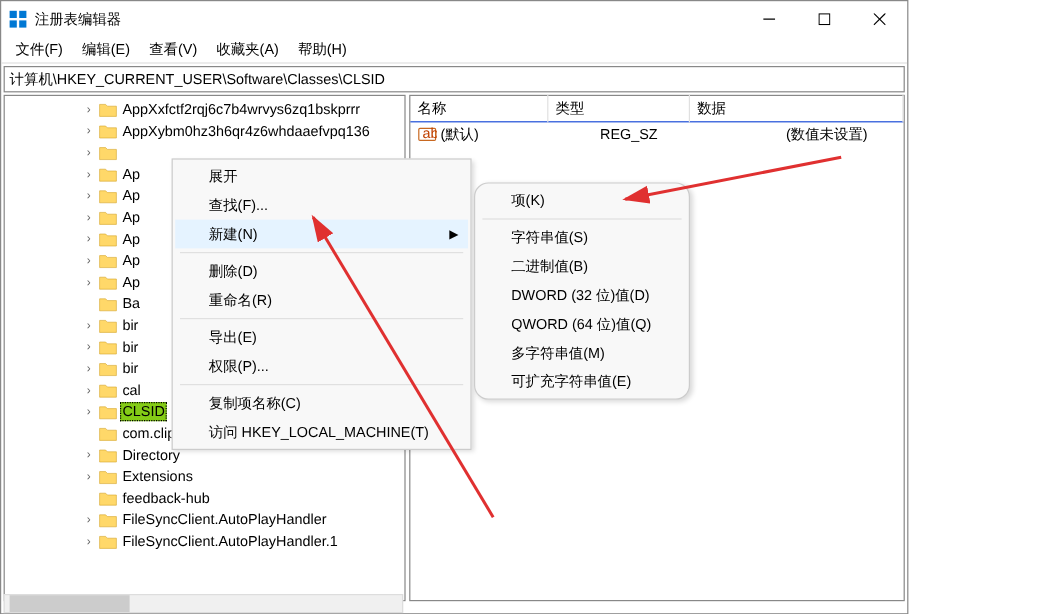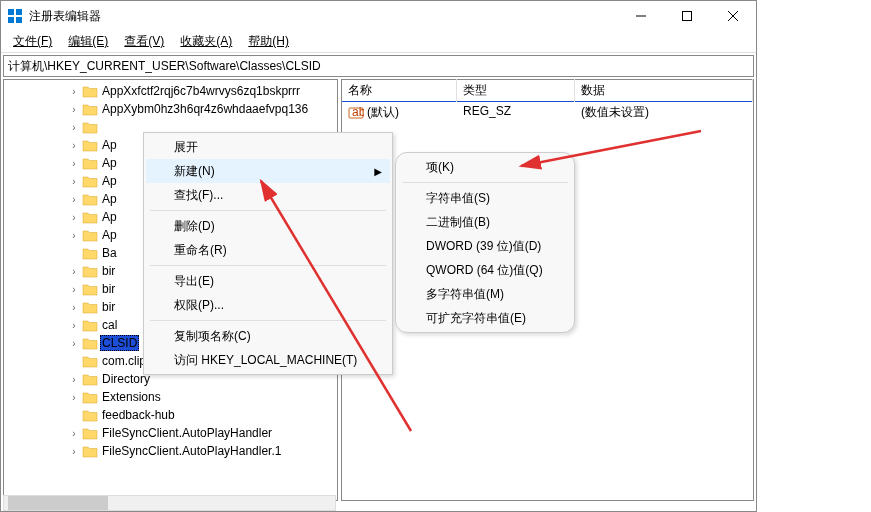--- a/index.html
+++ b/index.html
@@ -3,35 +3,35 @@
 <meta charset="utf-8">
 <style>
 * { margin:0; padding:0; box-sizing:border-box; font-family:"Microsoft YaHei","Segoe UI",Arial,sans-serif; font-size:12px; }
 body { background:#fff; color:#000; user-select:none; }
 .window { width:757px; height:512px; border:1px solid #888; position:relative; background:#fff; overflow:hidden; }
 .titlebar { height:30px; display:flex; align-items:center; padding-left:6px; }
 .titlebar .icon { width:16px; height:16px; margin-right:6px; }
 .titlebar .title { flex:1; font-size:12px; }
 .winbtns { display:flex; height:30px; }
 .winbtn { width:46px; height:30px; display:flex; align-items:center; justify-content:center; }
-.menubar { height:22px; display:flex; padding-left:4px; border-bottom:1px solid #e0e0e0;text-decoration:underline; }
+.menubar { height:22px; display:flex; padding-left:4px; border-bottom:1px solid #e0e0e0; }
 .menubar span { padding:2px 8px; font-size:12px; }
 .pathbar { height:22px; border:1px solid #888; margin:2px; padding:2px 4px; font-size:12px; display:flex; align-items:center; }
 .content { display:flex; height:calc(100% - 30px - 22px - 26px - 10px); }
 .treepane { width:335px; border:1px solid #888; margin-left:2px; overflow:hidden; position:relative; }
 .tree { padding:2px 0; overflow-y:auto; height:100%; }
 .treeitem { display:flex; align-items:center; height:18px; padding-left:64px; white-space:nowrap; }
-.treeitem.sel .label { background:#1d4ed8; border:1px dotted #000; padding:0 1px; }
+.treeitem.sel .label { background:#84cc16; border:1px dotted #000; padding:0 1px; }
 .treeitem .expander { width:12px; display:inline-flex; justify-content:center; color:#666; font-size:10px; }
 .treeitem .folder { width:16px; height:14px; margin:0 2px; }
 .treeitem .label { padding:0 2px; }
 .listpane { flex:1; border:1px solid #888; margin:0 2px 0 3px; }
 .listheader { display:flex; height:22px; border-bottom:1px solid #1d4ed8;align-items:center; }
 .listheader div { padding:3px 6px; border-right:1px solid #e0e0e0; }
-.listrow { display:flex; height:20px; align-items:flex-start; }
+.listrow { display:flex; height:20px; align-items:center;gap:37px; }
 .listrow .cell { padding:2px 6px; display:flex; align-items:center; }
 .ctxmenu { position:absolute; background:#f8f8f8; border:1px solid #ccc; box-shadow:2px 2px 4px rgba(0,0,0,0.15); padding:2px; }
 .ctxitem { display:flex; align-items:center; height:24px; padding:0 20px 0 28px; font-size:12px; position:relative; }
 .ctxitem.hover { background:#e5f3ff; }
 .ctxitem .arrow { position:absolute; right:8px; font-size:10px; }
 .ctxsep { height:1px; background:#e0e0e0; margin:3px 4px; }
 .arrow-ann { position:absolute; pointer-events:none; }
 .hscroll { position:absolute; bottom:0; left:2px; width:333px; height:16px; background:#f0f0f0; border:1px solid #ddd; display:flex; }
 .hscroll .thumb { background:#ccc; width:100px; height:100%; margin-left:4px; }
 </style>
@@ -256,27 +256,27 @@
   </div>
 
   <div class="hscroll">
       <div class="thumb"></div>
     </div>
 
   <div class="ctxmenu" style="left:142px; top:131px; width:250px;">
     <div class="ctxitem">
         <span>展开</span>
       </div>
+    <div class="ctxitem">
+        <span>查找(F)...</span>
+      </div>
     <div class="ctxitem hover">
         <span>新建(N)</span>
         <span class="arrow">▶</span>
       </div>
-    <div class="ctxitem">
-        <span>查找(F)...</span>
-      </div>
     <div class="ctxsep"></div>
     <div class="ctxitem">
         <span>删除(D)</span>
       </div>
     <div class="ctxitem">
         <span>重命名(R)</span>
       </div>
     <div class="ctxsep"></div>
     <div class="ctxitem">
         <span>导出(E)</span>
@@ -298,21 +298,21 @@
         <span>项(K)</span>
       </div>
     <div class="ctxsep"></div>
     <div class="ctxitem">
         <span>字符串值(S)</span>
       </div>
     <div class="ctxitem">
         <span>二进制值(B)</span>
       </div>
     <div class="ctxitem">
-        <span>DWORD (39 位)值(D)</span>
+        <span>DWORD (32 位)值(D)</span>
       </div>
     <div class="ctxitem">
         <span>QWORD (64 位)值(Q)</span>
       </div>
     <div class="ctxitem">
         <span>多字符串值(M)</span>
       </div>
     <div class="ctxitem">
         <span>可扩充字符串值(E)</span>
       </div>

